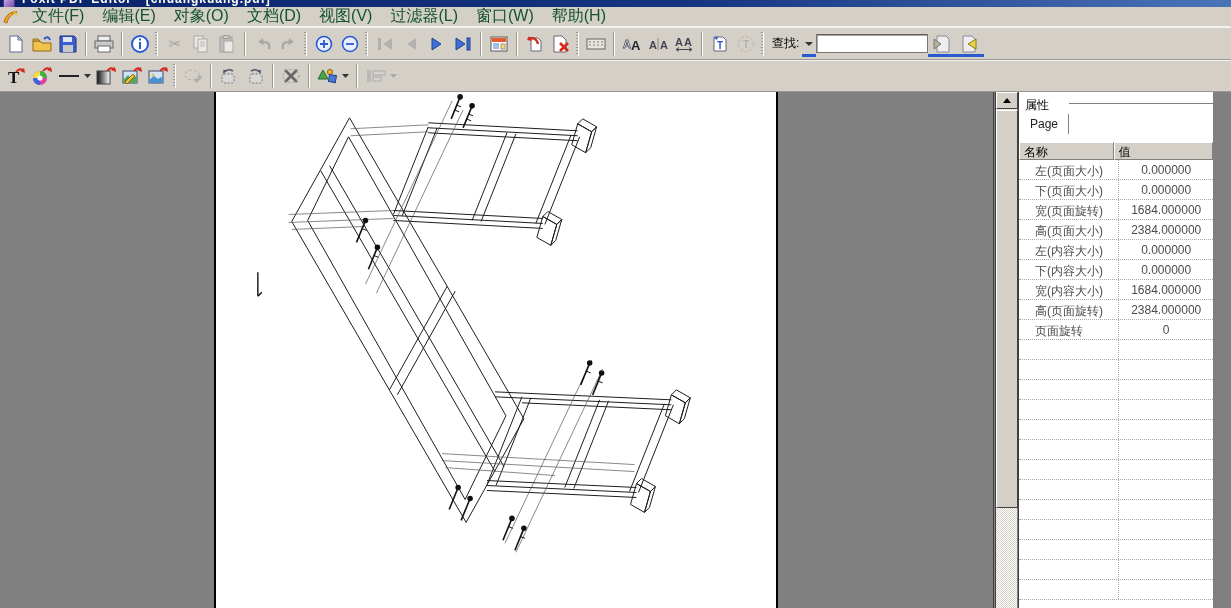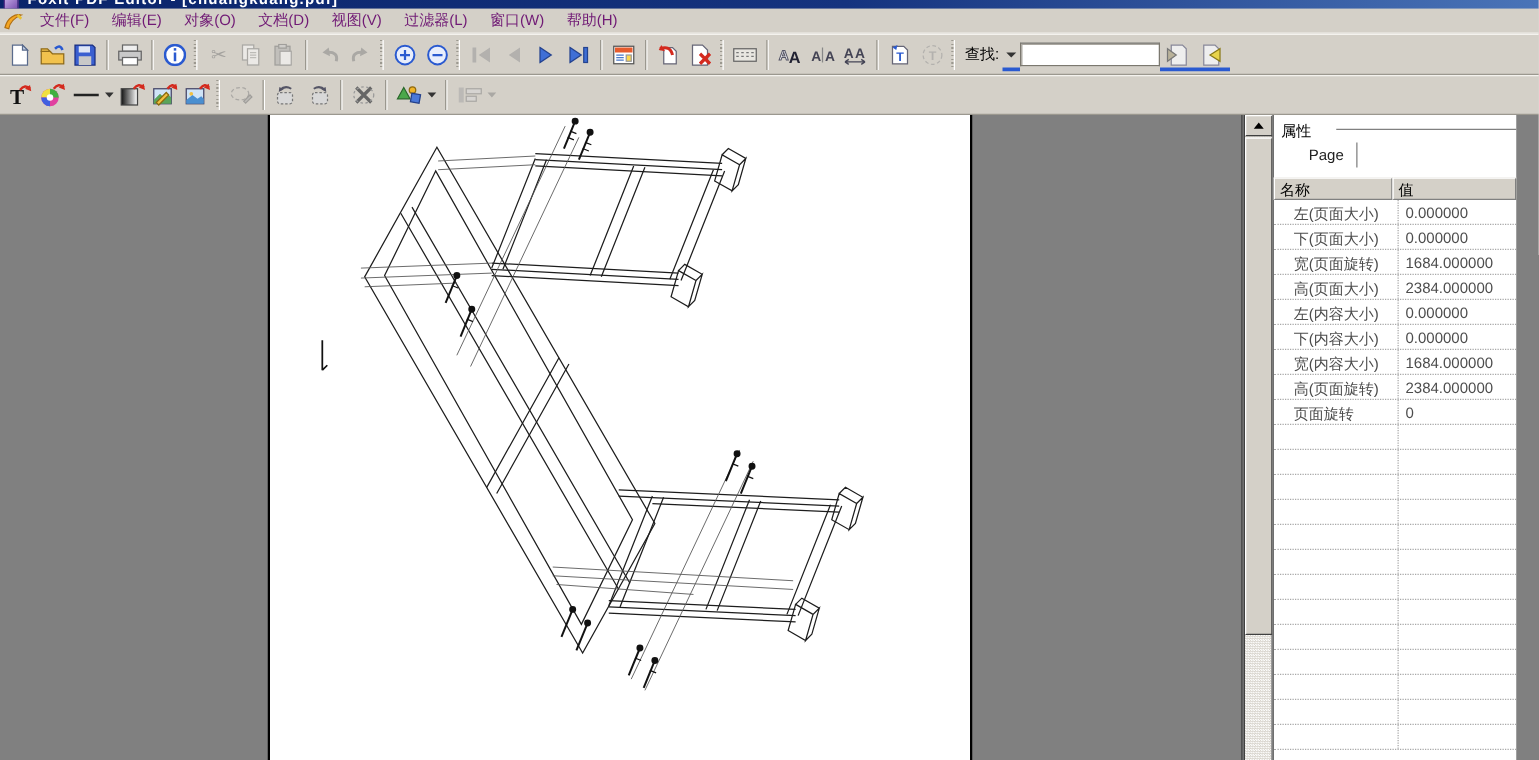--- a/index.html
+++ b/index.html
@@ -12,21 +12,21 @@
     background:linear-gradient(90deg,#0a246a 0%,#15337f 55%,#4a74b8 100%); overflow:hidden; }
   .titlebar .ttext { position:absolute; left:22px; top:-8px; color:#fff; font-weight:bold;
     font-size:12px; white-space:nowrap; letter-spacing:1px; }
   .titlebar .tico { position:absolute; left:3px; top:-4px; width:12px; height:12px;
     background:linear-gradient(135deg,#c8b0e8,#7a4fb0); border:1px solid #55308a; }
 
   
   .menubar { position:absolute; left:0; top:7px; width:1231px; height:20px; background:#d4d0c8;
     display:flex; align-items:center; border-bottom:1px solid #f2f0ec; }
   .appico { width:16px; height:14px; margin:0 4px 0 3px; }
-  .menu-item { padding:2px 9px; font-size:12px; color:#701a75; white-space:nowrap;text-align:right; }
+  .menu-item { padding:2px 9px; font-size:16px; color:#14532d; white-space:nowrap;text-align:right; }
 
   
   .toolbar { position:absolute; left:0; width:1231px; background:#d4d0c8;
     border-top:1px solid #f4f2ee; border-bottom:1px solid #9b988f;
     display:flex; align-items:center; padding-left:3px; }
   #tb1 { top:27px; height:33px; }
   #tb2 { top:60px; height:32px; }
   .tb { width:26px; height:26px; display:flex; align-items:center; justify-content:center;
     border:1px solid transparent; position:relative; flex:0 0 auto; }
   .sep { width:2px; height:24px; margin:0 4px; border-left:1px solid #9b988f;
@@ -64,30 +64,30 @@
   .sb-thumb { position:absolute; left:0; top:18px; width:22px; height:398px; background:#d4d0c8;
     border:1px solid #404040; border-top-color:#fff; border-left-color:#fff; }
 
   
   .panel { position:absolute; left:1018px; top:0; width:195px; height:516px; background:#fff;
     border-left:1px solid #404040; font-size:12px; color:#333; }
   .ptitle { position:relative; height:22px; padding:5px 0 0 6px; color:#000; }
   .ptitle::after { content:""; position:absolute; left:50px; right:0; top:11px;
     border-top:1px solid #808080; }
   .ptabrow { height:22px; position:relative; }
-  .ptab { display:inline-block; margin-left:22px; padding:3px 10px 3px 6px; color:#222;
+  .ptab { display:inline-block; margin-left:5px; padding:3px 10px 3px 6px; color:#222;
     border-right:1px solid #808080; }
   .phead { display:flex; height:18px; margin-top:6px; }
   .phcell { background:#d4d0c8; border:1px solid #808080; border-top-color:#fff;
     border-left-color:#fff; padding:1px 4px; color:#000; }
   .phc1 { width:104px; } .phc2 { width:109px; }
   .prow { display:flex; height:20px; border-bottom:1px dotted #a8a8a8;padding-left:12px; }
   .pc1 { width:103px; padding:3px 4px 0; color:#4c4c4c; border-right:1px dotted #a8a8a8;
     overflow:hidden; white-space:nowrap; }
-  .pc2 { width:109px; padding:3px 5px 0; color:#4c4c4c; overflow:hidden; white-space:nowrap; }
+  .pc2 { width:109px; padding:3px 5px 0; color:#4c4c4c; overflow:hidden; white-space:nowrap;text-align:center; }
 
   
   .wm { position:absolute; left:916px; top:428px; width:210px; height:88px; z-index:60; pointer-events:none; }
   .wm-text { position:absolute; left:84px; top:12px; font-size:46px; font-weight:bold;
     color:rgba(235,235,235,0.85); text-shadow:0 0 1px rgba(170,170,170,.6); letter-spacing:4px; }
 
   svg { display:block; }
 </style>
 </head>
 <body>

